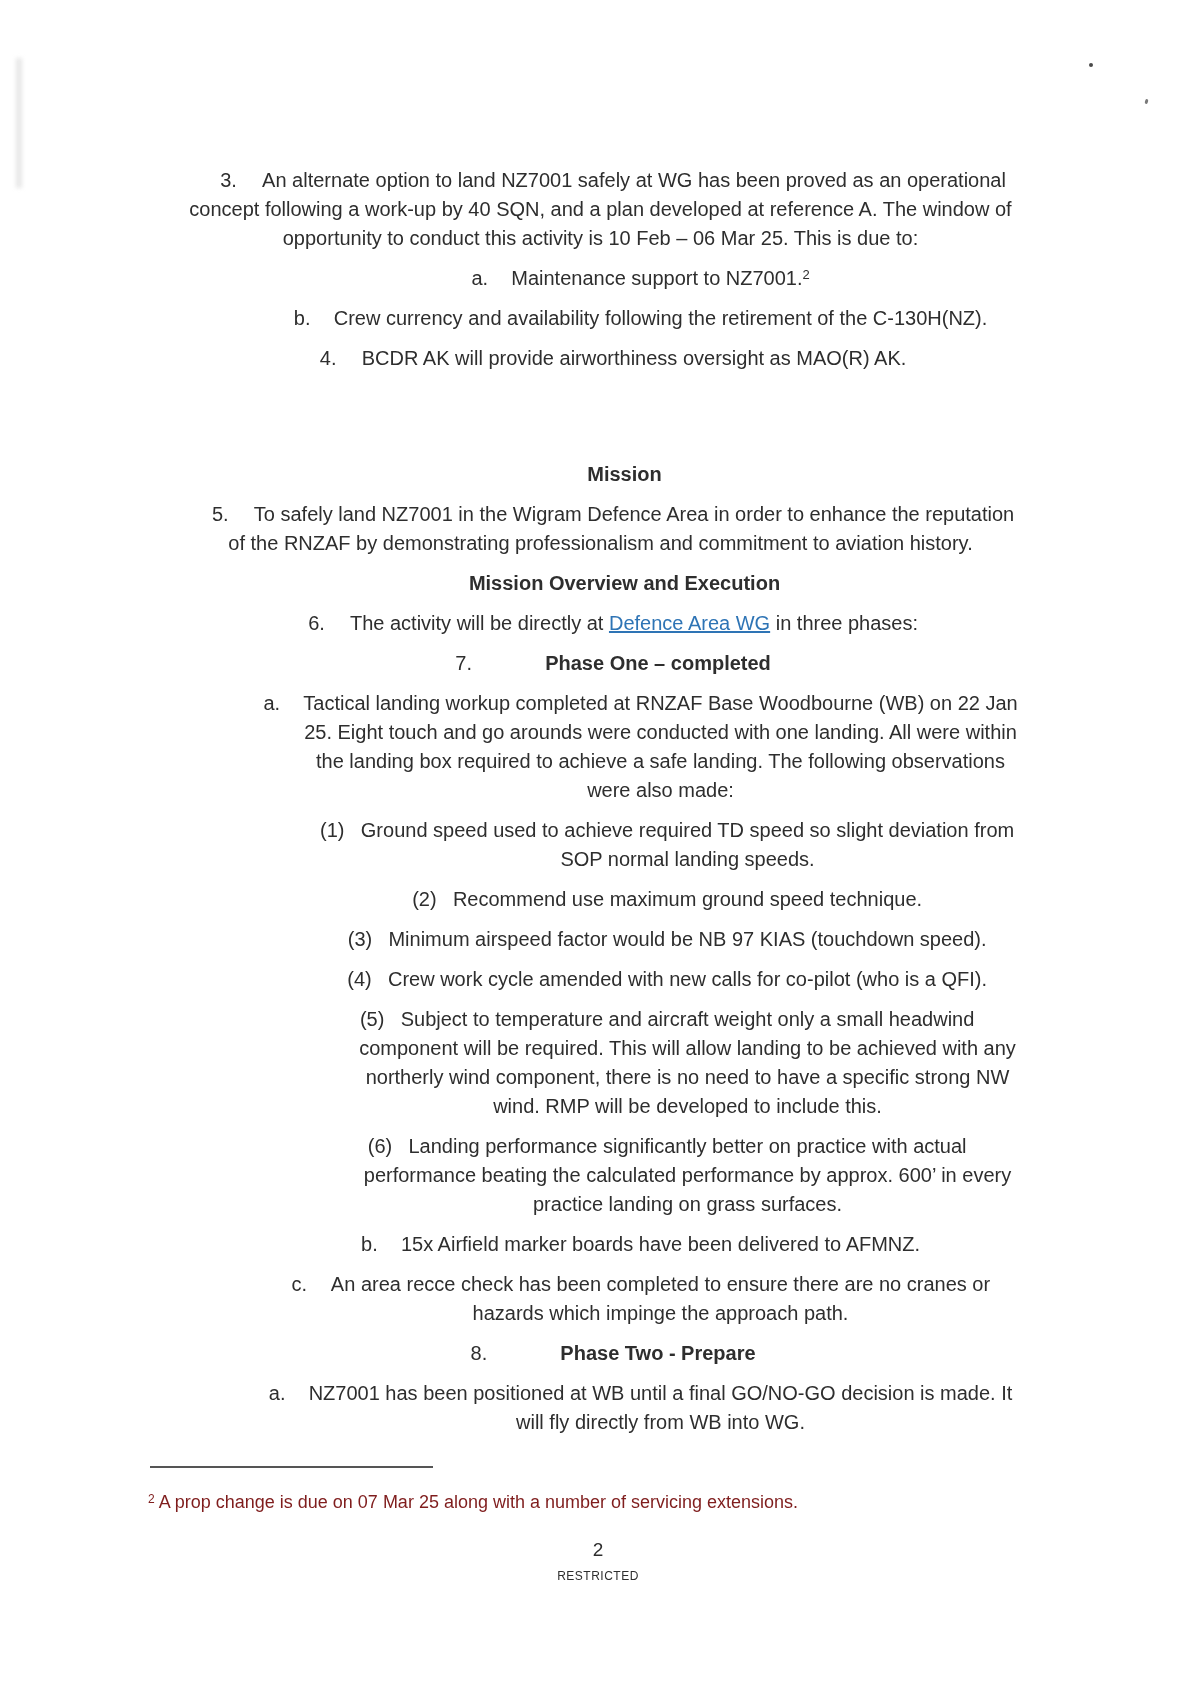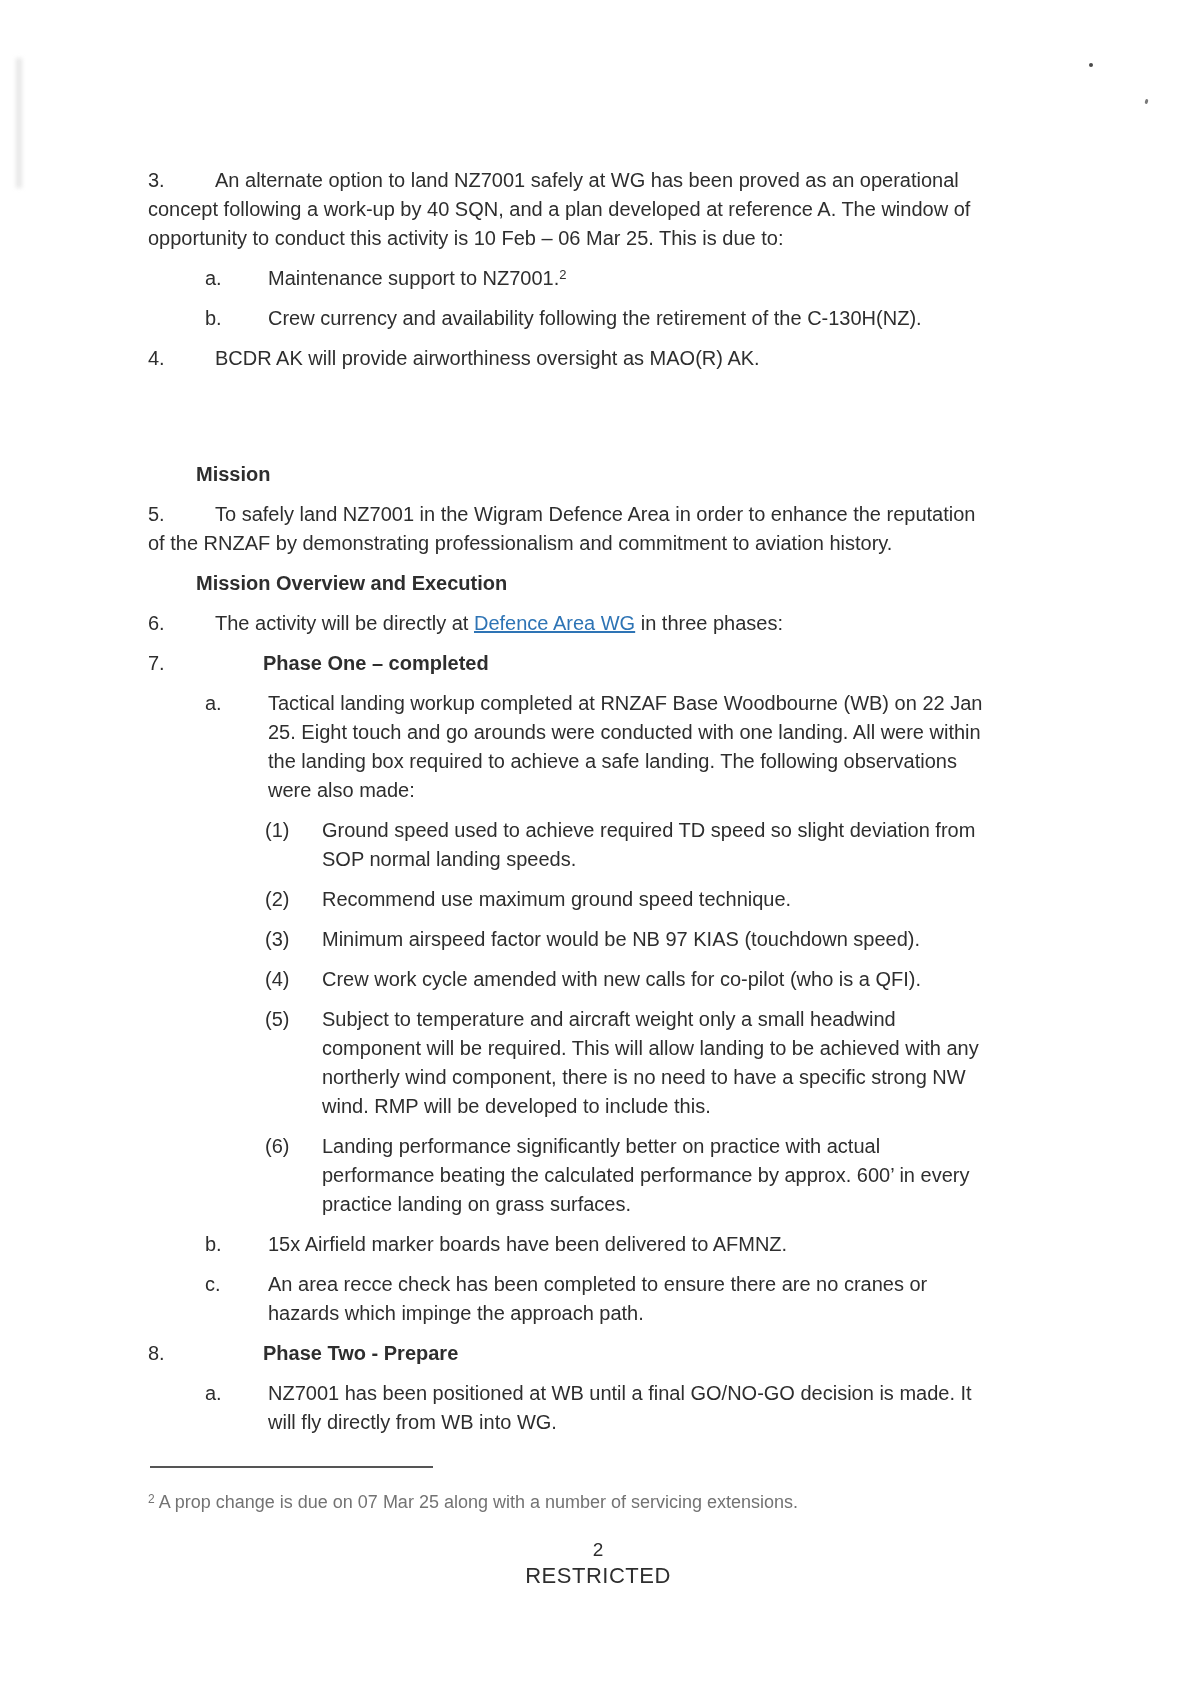--- a/index.html
+++ b/index.html
@@ -11,49 +11,50 @@
     color:#2e2e2e;
     overflow:hidden;
   }
   .content{
     position:absolute;
     left:148px;top:0;
     width:905px;
     padding-top:166px;
     font-size:20px;
     line-height:29px;
+    text-align:center;
   }
   .p{margin:0 0 11px 0;}
   .ptext{white-space:pre-line;}
   
   .n1{display:inline-block;width:67px;}
   
   .l2{padding-left:120px;margin-top:8px;}
   .n2{display:inline-block;width:63px;margin-left:-63px;}
   
   .l3{padding-left:174px;}
   .n3{display:inline-block;width:57px;margin-left:-57px;}
   .heading{font-weight:700;margin-left:48px;}
   .spacer{height:76px;}
   sup.fnref{font-size:13px;vertical-align:6px;line-height:0;}
   a.doclink{color:var(--link-color,#2e74b5);text-decoration:underline;cursor:pointer;}
   .footnote-area{
     position:absolute;left:148px;top:1466px;width:905px;
-    font-size:18px;line-height:26px;color:#737373;
+    font-size:18px;line-height:26px;color:#7f1d1d;
   }
   .footnote-rule{
     width:283px;border-top:2px solid #555;margin:0 0 8px 2px;
   }
   .footnote-line sup{font-size:12px;vertical-align:5px;}
   .footer{
     position:absolute;left:148px;top:1537px;width:900px;
     text-align:center;color:#2e2e2e;
   }
   .pagenum{font-size:19px;line-height:26px;}
-  .classification{font-size:22px;letter-spacing:0.5px;line-height:26px;}
+  .classification{font-size:12px;letter-spacing:0.5px;line-height:26px;}
   
   .streak{
     position:absolute;left:16px;top:58px;width:6px;height:130px;
     background:#e7e7e7;filter:blur(2px);
   }
   .speck1{position:absolute;left:1089px;top:63px;width:4px;height:4px;background:#4a4a4a;border-radius:50%;}
   .speck2{position:absolute;left:1145px;top:99px;width:3px;height:5px;background:#7a7a7a;border-radius:40%;transform:rotate(14deg);}
 </style>
 </head>
 <body>

